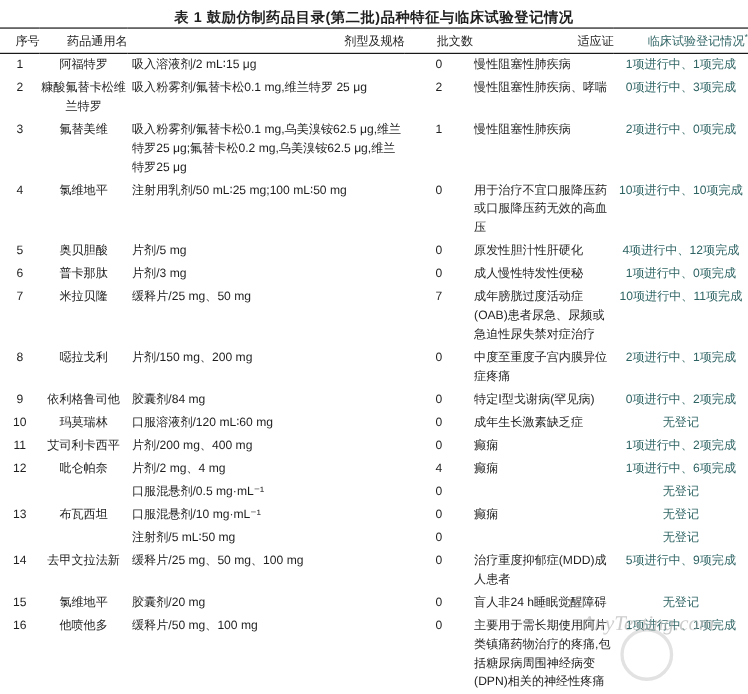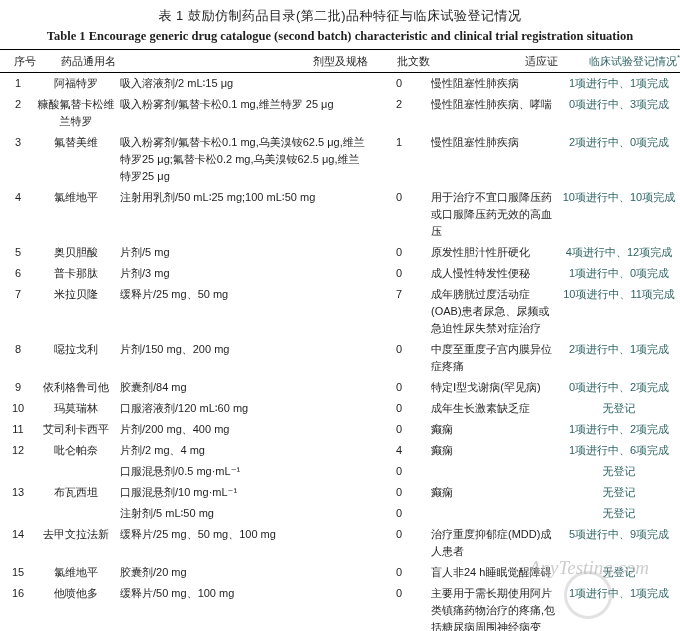--- a/index.html
+++ b/index.html
@@ -2,21 +2,21 @@
 <html style="--reg-color: #2e6363; --wm-color: #ababab;"><head>
 <meta charset="utf-8">
 <style>
   html,body{margin:0;padding:0;}
   body{
     width:680px;height:631px;background:#ffffff;position:relative;overflow:hidden;
     font-family:"Liberation Sans","DejaVu Sans",sans-serif;color:#1f1f1f;
     -webkit-font-smoothing:antialiased;
   }
   .title-zh{
-    text-align:center;font-weight:normal;font-size:13px;padding-top:7px;letter-spacing:.5px;
+    text-align:center;font-weight:bold;font-size:13px;padding-top:7px;letter-spacing:.5px;
   }
   .title-en{
     text-align:center;font-weight:bold;font-size:12.5px;margin-top:4px;margin-bottom:5px;
     font-family:"Liberation Serif","DejaVu Serif",serif;
   }
   table.main{
     width:680px;border-collapse:collapse;table-layout:fixed;
     border-top:1.6px solid #000;border-bottom:1.6px solid #000;
     font-size:11px;
   }
@@ -48,21 +48,20 @@
   .wm-circle{
     position:absolute;left:66px;top:10px;width:42px;height:42px;border-radius:50%;
     border:3px solid var(--wm-color,#ababab);opacity:.35;
   }
 </style>
 </head>
 <body>
 
 <div class="page">
   <div class="title-zh">表 1  鼓励仿制药品目录(第二批)品种特征与临床试验登记情况</div>
-  <div class="title-en">Table 1  Encourage generic drug catalogue (second batch) characteristic and clinical trial registration situation</div>
 
   <table class="main">
     <colgroup>
       <col style="width:36px">
         <col style="width:80px">
         <col style="width:252px">
       <col style="width:62px">
         <col style="width:128px">
         <col style="width:122px">
     </colgroup>

